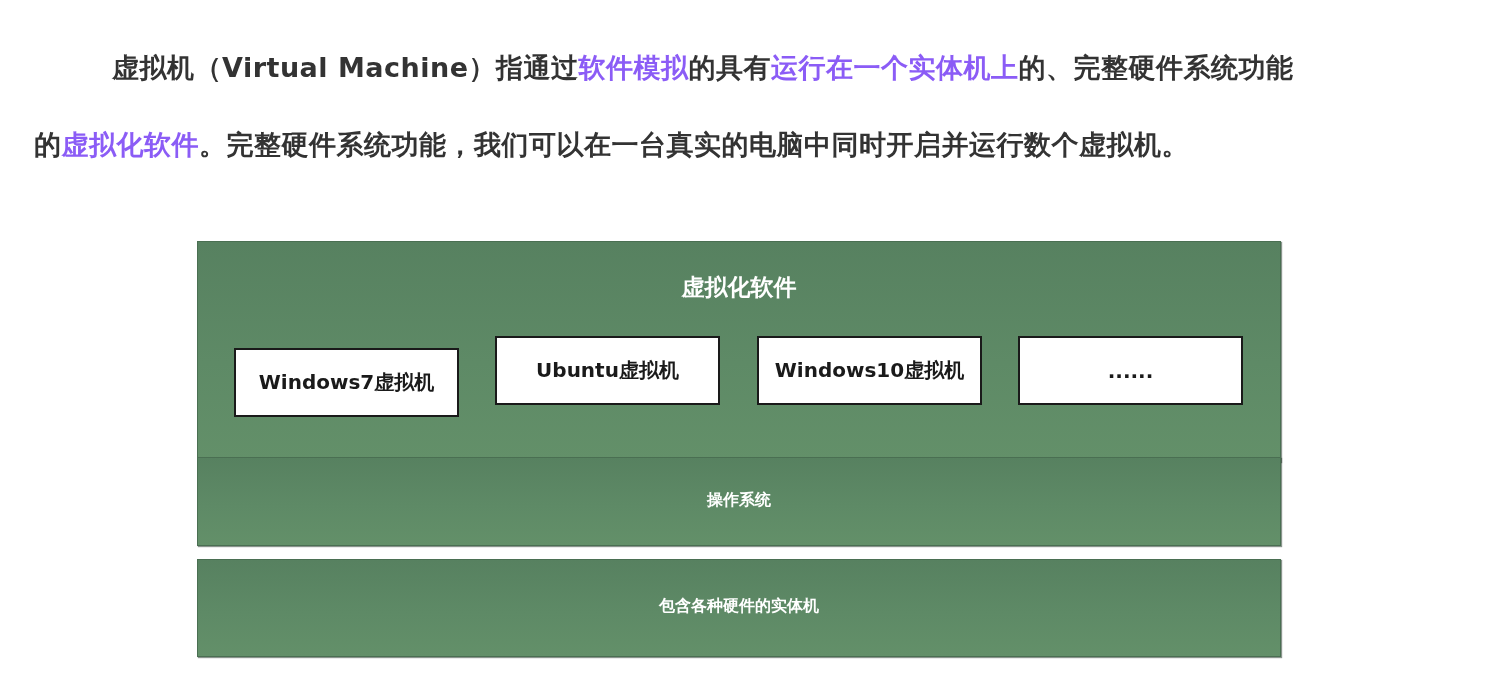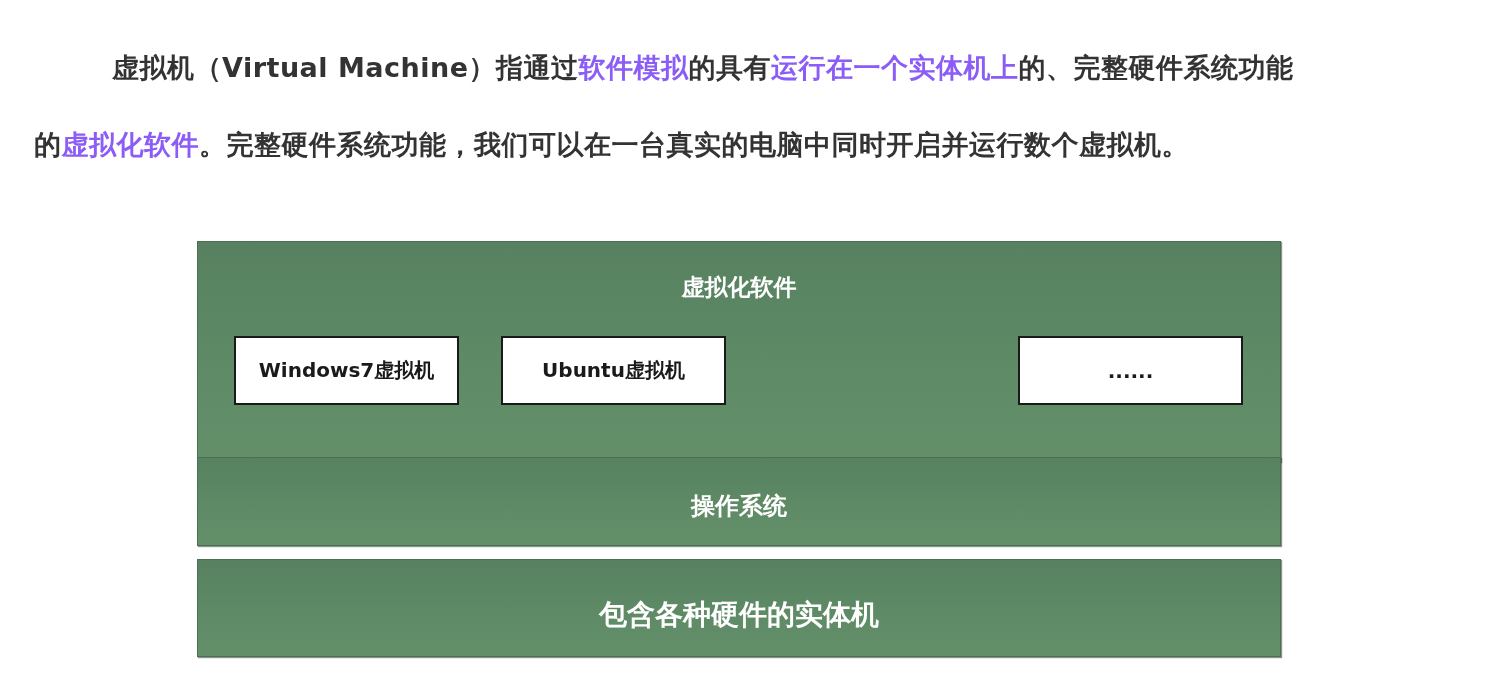--- a/index.html
+++ b/index.html
@@ -22,48 +22,49 @@
     box-shadow: 1px 1px 1px rgba(40,60,45,0.55);
     box-sizing: border-box;
   }
   .layer-label {
     position: absolute; left: 0; right: 0; text-align: center;
     color: #ffffff; font-weight: bold;
   }
   .l-virt { top: 241px; height: 221px; }
   .l-virt .layer-label { top: 30px; font-size: 23px; }
   .l-os { top: 457px; height: 89px; }
-  .l-os .layer-label { top: 32px; font-size: 24px; }
+  .l-os .layer-label { top: 32px; font-size: 16px; }
   .l-hw { top: 559px; height: 98px; }
-  .l-hw .layer-label { top: 36px; font-size: 28px; }
+  .l-hw .layer-label { top: 36px; font-size: 16px; }
   .vm {
     position: absolute; top: 94px; width: 225px; height: 69px;
     background: #ffffff; border: 2px solid #1a1a1a; box-sizing: border-box;
     display: flex; align-items: center; justify-content: center;
     font-size: 20px; font-weight: bold; color: #1a1a1a;
   }
-  .vm0 { left: 36px; }
-  .vm1 { left: 297px; margin-left: 6px; }
+  .vm0 { left: 36px; margin-top: 12px; }
+  .vm1 { left: 297px; }
   .vm2 { left: 559px; }
   .vm3 { left: 820px; }
 </style>
 </head>
 <body>
 
 <div class="para line1">
   <span>虚拟机（Virtual Machine）指通过</span><span class="hl">软件模拟</span><span>的具有</span><span class="hl">运行在一个实体机上</span><span>的、完整硬件系统功能</span>
 </div>
 <div class="para line2">
   <span>的</span><span class="hl">虚拟化软件</span><span>。完整硬件系统功能，我们可以在一台真实的电脑中同时开启并运行数个虚拟机。</span>
 </div>
 
 <div class="layer l-virt">
   <div class="layer-label">虚拟化软件</div>
   <div class="vm vm0">Windows7虚拟机</div>
   <div class="vm vm1">Ubuntu虚拟机</div>
+  <div class="vm vm2">Windows10虚拟机</div>
   <div class="vm vm3">......</div>
 </div>
 
 <div class="layer l-os">
   <div class="layer-label">操作系统</div>
 </div>
 
 <div class="layer l-hw">
   <div class="layer-label">包含各种硬件的实体机</div>
 </div>

